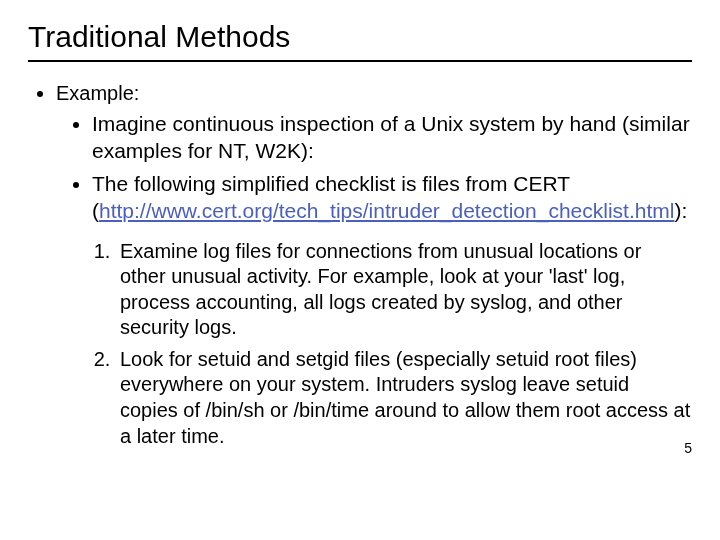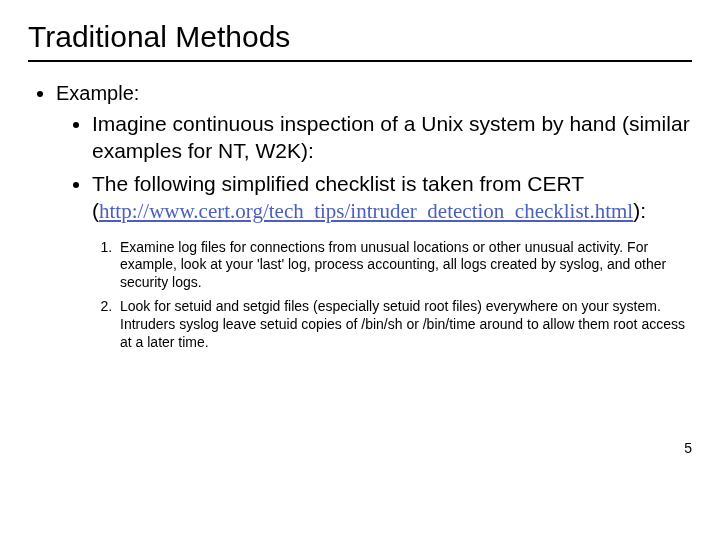--- a/index.html
+++ b/index.html
@@ -44,31 +44,30 @@
     padding-left: 36px;
     font-size: 21px;
     line-height: 1.28;
   }
   ul.inner > li {
     margin-bottom: 6px;
   }
   ol.numlist {
     margin: 8px 0 0 0;
     padding-left: 60px;
-    font-size: 14px;
+    font-size: 20px;
     line-height: 1.28;
   }
   ol.numlist > li {
     margin-bottom: 6px;
     padding-left: 4px;
   }
   a.link {
     color: #4a5fbf;
     text-decoration: underline;
-    font-family: Liberation Serif, serif;
   }
   .pagenum {
     position: absolute;
     bottom: 20px;
     right: 28px;
     font-size: 14px;
     color: #000;
   }
 </style>
 </head>
@@ -81,21 +80,21 @@
 
   <ul class="outer">
     <li>
       <span>Example:</span>
 
       <ul class="inner">
         <li>
           <span>Imagine continuous inspection of a Unix system by hand (similar examples for NT, W2K):</span>
         </li>
         <li>
-          <span>The following simplified checklist is taken from CERT </span><span>(</span><a class="link" href="#">http://www.cert.org/tech_tips/intruder_detection_checklist.html</a><span>):</span>
+          <span>The following simplified checklist is files from CERT </span><span>(</span><a class="link" href="#">http://www.cert.org/tech_tips/intruder_detection_checklist.html</a><span>):</span>
         </li>
       </ul>
 
       <ol class="numlist">
         <li>
           <span>Examine log files for connections from unusual locations or other unusual activity. For example, look at your 'last' log, process accounting, all logs created by syslog, and other security logs.</span>
         </li>
         <li>
           <span>Look for setuid and setgid files (especially setuid root files) everywhere on your system. Intruders syslog leave setuid copies of /bin/sh or /bin/time around to allow them root access at a later time.</span>
         </li>

